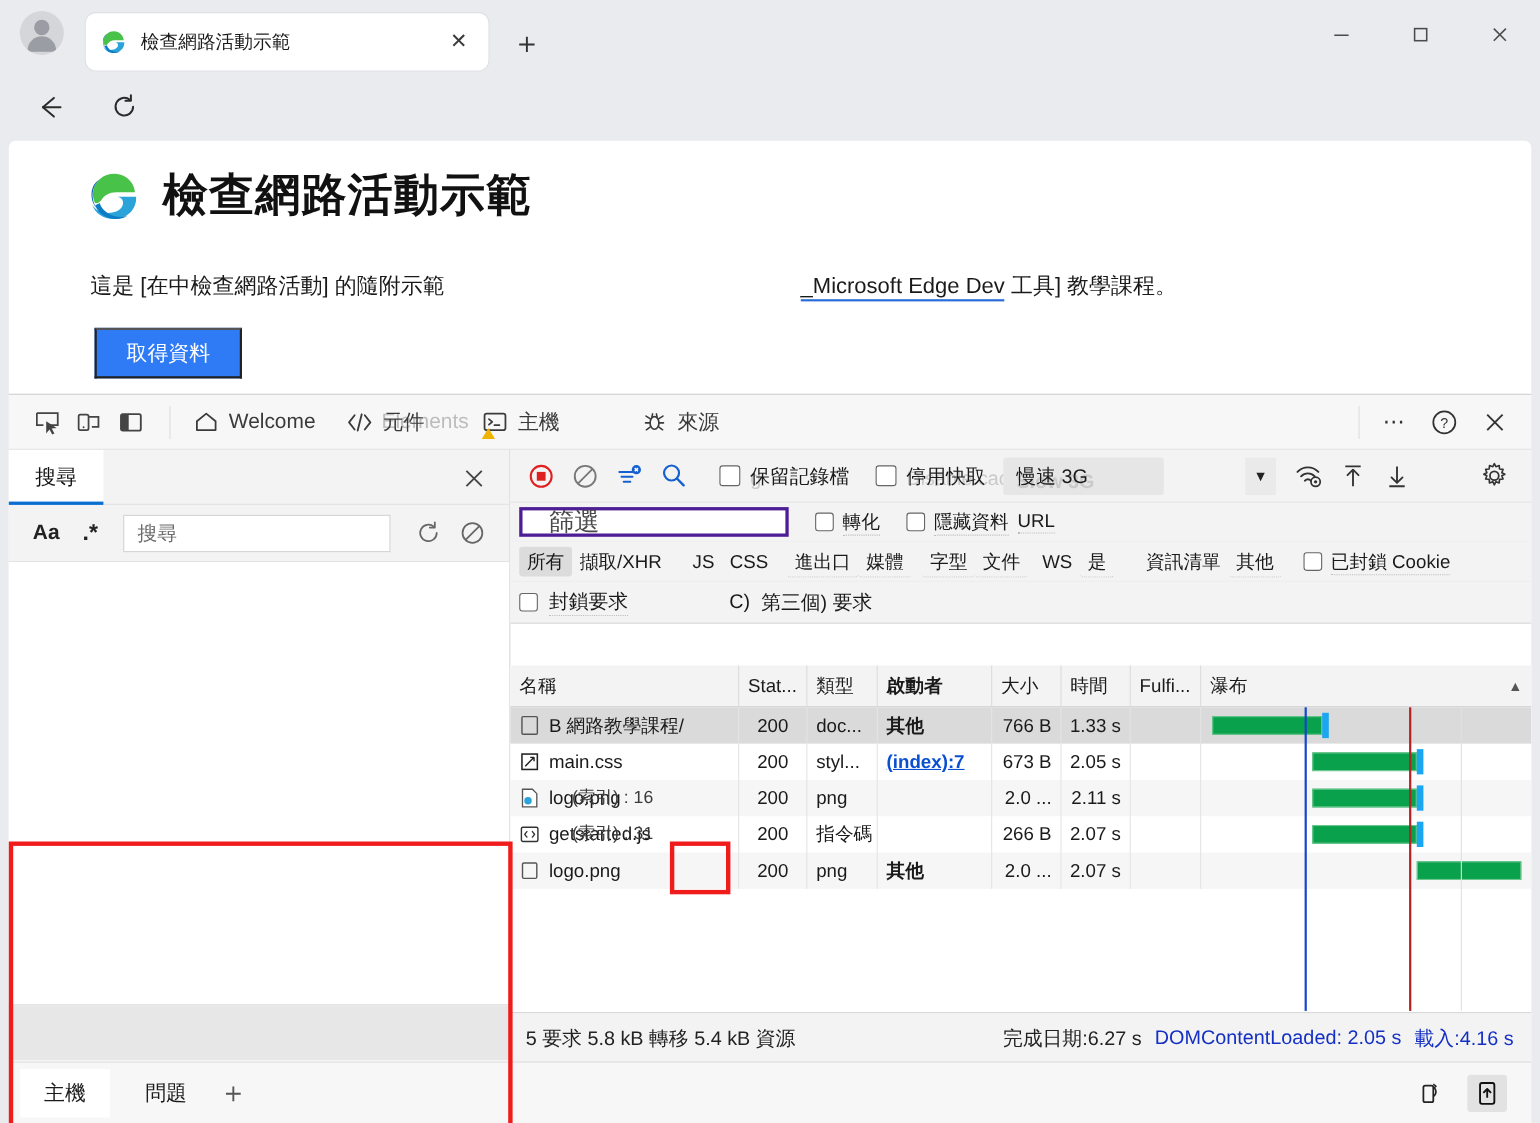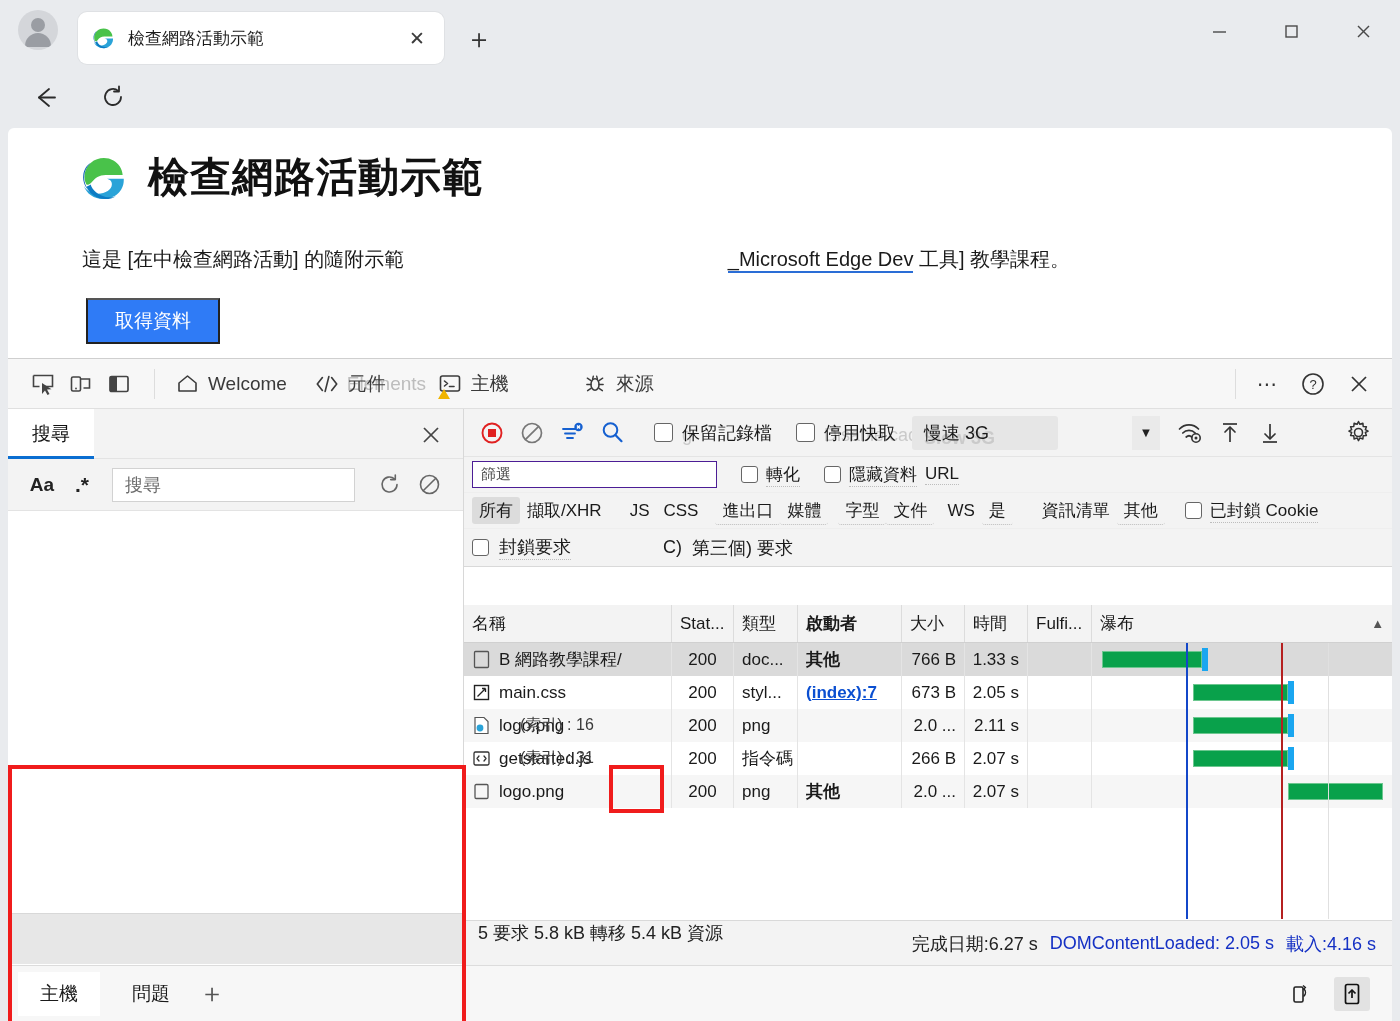--- a/index.html
+++ b/index.html
@@ -94,21 +94,21 @@
   .np-toolbar{ height:48px; background:#f3f3f3; border-bottom:1px solid #e4e4e4; display:flex; align-items:center; padding:0 8px; position:relative; }
   .np-ic{ width:40px; height:40px; display:flex; align-items:center; justify-content:center; color:#333; }
   .cbx{ width:19px; height:19px; border:1.6px solid #666; border-radius:3px; background:#fff; flex:none; }
   .np-check{ display:flex; align-items:center; gap:9px; font-size:18px; color:#1a1a1a; white-space:nowrap; position:relative; }
   .np-check .ghost2{ position:absolute; left:28px; top:4px; font-size:18px; color:#cacaca; white-space:nowrap; }
   .throttle{ position:relative; margin-left:16px; height:34px; background:#e6e6e6; border-radius:3px; display:flex; align-items:center; padding:0 12px; min-width:146px; font-size:18px; color:#1a1a1a; }
   .throttle .ghost2{ position:absolute; left:12px; top:12px; font-size:18px; color:#cacaca;font-weight:bold; }
   .caret{ width:28px; height:34px; background:#eaeaea; display:flex; align-items:center; justify-content:center; font-size:13px; color:#222; }
 
   .np-filterrow{ height:36px; background:#f3f3f3; border-bottom:1px solid #eee; display:flex; align-items:center; padding:0 8px; gap:0; }
-  .filter-input{ width:245px; height:27px; background:#fff; border:1px solid #4c1d95; display:flex; align-items:center; padding:0 8px; font-size:15px; color:#4a4a4a; }
+  .filter-input{ width:245px; height:27px; background:#fff; border:3px solid #4c1d95; display:flex; align-items:center; padding:0 24px; font-size:23px; color:#4a4a4a; }
   .fr-check{ display:flex; align-items:center; gap:8px; font-size:17px; color:#1a1a1a; margin-left:24px; white-space:nowrap; }
   .dotted{ border-bottom:1px dotted #bdbdbd; }
 
   .np-typerow{ height:36px; background:#f3f3f3; border-bottom:1px solid #eee; display:flex; align-items:center; padding:0 8px; gap:0; font-size:17px; color:#1a1a1a; }
   .type-chip{ padding:2px 7px; border-radius:3px; white-space:nowrap; }
   .type-chip.sel{ background:#dcdcdc; }
 
   .np-blockrow{ height:38px; background:#f3f3f3; border-bottom:1px solid #d9d9d9; display:flex; align-items:center; padding:0 8px; font-size:18px; color:#1a1a1a; gap:10px; }
 
   
@@ -130,21 +130,21 @@
   .link{ color:#0b4fd1; text-decoration:underline; }
   .rowicon{ width:19px; height:19px; flex:none; }
   .ghost-overlay{ position:absolute; left:56px; top:6px; font-size:16px; color:#3a3a3a; white-space:nowrap; pointer-events:none; }
 
   .wf-bar{ position:absolute; top:8px; height:17px; background:#09a14b; border:1px solid #6cc78f; }
   .wf-tail{ position:absolute; top:5px; width:6px; height:23px; background:#1aa6f0; }
   .wf-line-blue{ position:absolute; top:0; bottom:0; width:2px; background:#1347c9; z-index:5; }
   .wf-line-red{ position:absolute; top:0; bottom:0; width:2px; background:#b52020; z-index:5; }
   .wf-grid{ position:absolute; top:0; bottom:0; width:1px; background:#e0e0e0; }
 
-  .np-status{ position:absolute; left:0; right:0; bottom:0; height:46px; background:#f3f3f3; border-top:1px solid #d9d9d9; display:flex; font-size:18px; color:#222; }
+  .np-status{ position:absolute; left:0; right:0; bottom:0; height:46px; background:#f3f3f3; border-top:1px solid #d9d9d9; display:flex; align-items:center; font-size:18px; color:#222; }
   .np-status .left{ margin-left:14px; }
   .np-status .right{ margin-left:auto; margin-right:16px; display:flex; gap:12px; align-items:center; }
   .blue-txt{ color:#1430c4; }
 
   
   .dt-bottom{ position:absolute; left:8px; top:965px; width:1384px; height:56px; background:#f7f7f7; border-top:1px solid #dcdcdc; display:flex; align-items:center; }
   .db-tab{ height:44px; padding:0 22px; display:flex; align-items:center; font-size:19px; color:#1b1b1b; margin-left:10px; }
   .db-tab.active{ background:#fff; }
   .db-plus{ width:40px; height:40px; display:flex; align-items:center; justify-content:center; font-size:26px; color:#555; font-weight:300; }
   .db-right{ margin-left:auto; display:flex; align-items:center; gap:16px; padding-right:22px; }

